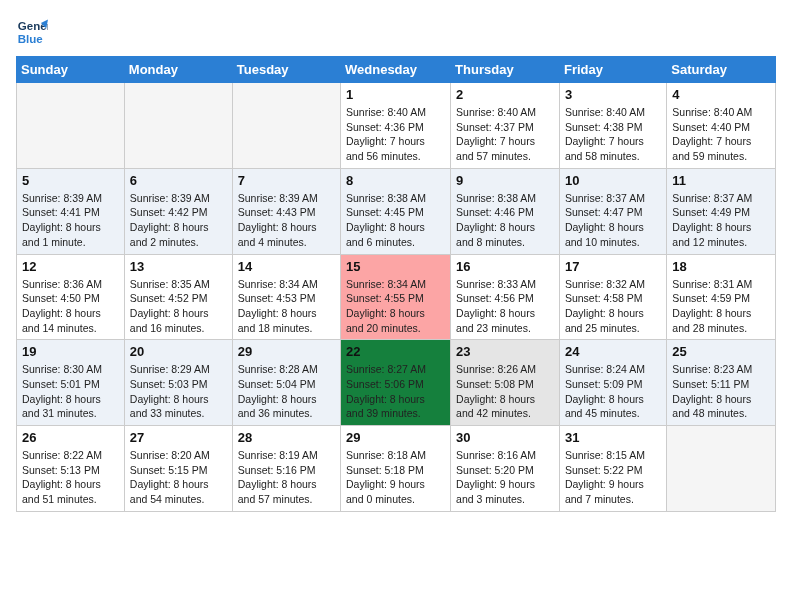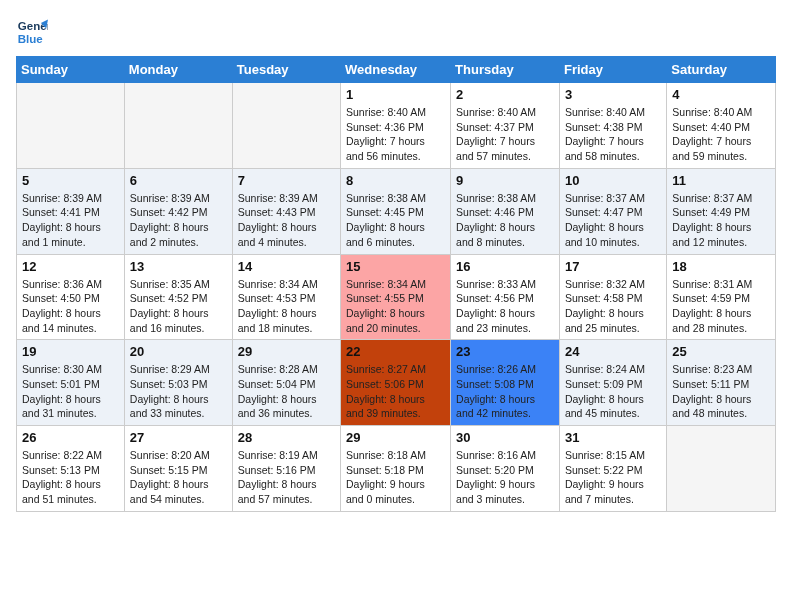--- a/index.html
+++ b/index.html
@@ -203,25 +203,25 @@
           <div class="day-info">Sunrise: 8:30 AM<br>Sunset: 5:01 PM<br>Daylight: 8 hours<br>and 31 minutes.</div>
         </td>
         <td style="background: rgb(237, 242, 248);">
           <div class="day-number">20</div>
           <div class="day-info">Sunrise: 8:29 AM<br>Sunset: 5:03 PM<br>Daylight: 8 hours<br>and 33 minutes.</div>
         </td>
         <td style="background: rgb(237, 242, 248);">
           <div class="day-number">29</div>
           <div class="day-info">Sunrise: 8:28 AM<br>Sunset: 5:04 PM<br>Daylight: 8 hours<br>and 36 minutes.</div>
         </td>
-        <td style="background: #c2410c;">
+        <td style="background: #15803d;">
           <div class="day-number">22</div>
           <div class="day-info">Sunrise: 8:27 AM<br>Sunset: 5:06 PM<br>Daylight: 8 hours<br>and 39 minutes.</div>
         </td>
-        <td style="background: #3b82f6; margin-left: 36px;">
+        <td style="background: #e5e5e5; margin-left: 36px;">
           <div class="day-number">23</div>
           <div class="day-info">Sunrise: 8:26 AM<br>Sunset: 5:08 PM<br>Daylight: 8 hours<br>and 42 minutes.</div>
         </td>
         <td style="background: rgb(237, 242, 248);">
           <div class="day-number">24</div>
           <div class="day-info">Sunrise: 8:24 AM<br>Sunset: 5:09 PM<br>Daylight: 8 hours<br>and 45 minutes.</div>
         </td>
         <td style="background: rgb(237, 242, 248); margin-top: 23px;">
           <div class="day-number">25</div>
           <div class="day-info">Sunrise: 8:23 AM<br>Sunset: 5:11 PM<br>Daylight: 8 hours<br>and 48 minutes.</div>

